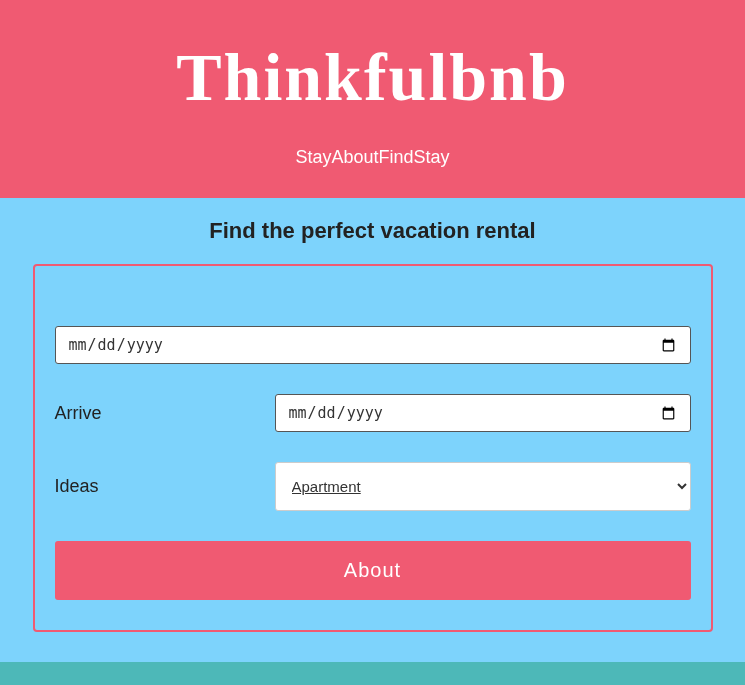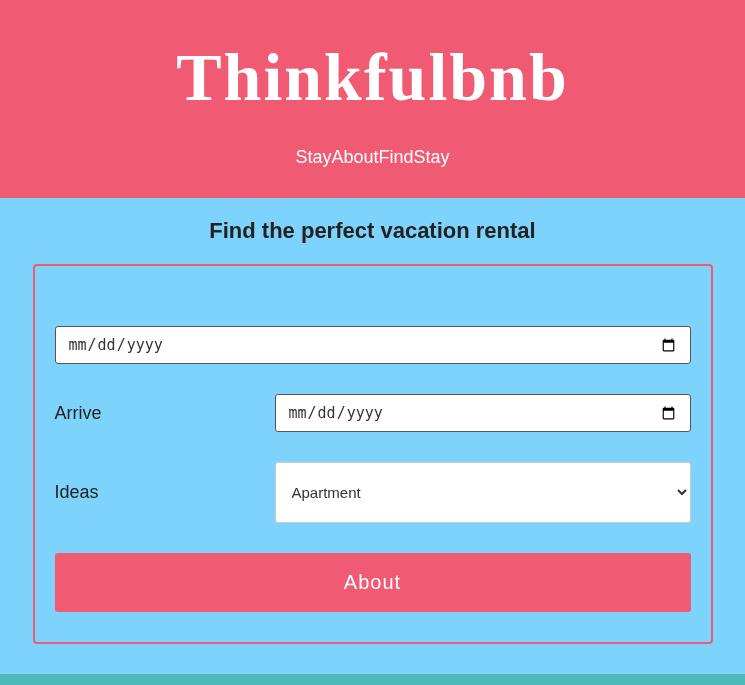--- a/index.html
+++ b/index.html
@@ -101,28 +101,29 @@
       padding: 8px 12px;
       font-size: 15px;
       border: 1px solid #555;
       border-radius: 3px;
       color: #333;
       outline: none;
     }
 
     .form-select {
       flex: 1;
-      padding: 20px 12px;
+      padding: 14px 12px;
       font-size: 15px;
       border: 1px solid #ccc;
       border-radius: 3px;
       color: #333;
       background-color: white;
       outline: none;
       cursor: pointer;
+      text-decoration: underline;
     }
 
     .search-button {
       display: block;
       width: 100%;
       padding: 18px;
       background-color: #f05a72;
       color: white;
       font-size: 20px;
       font-weight: 500;

